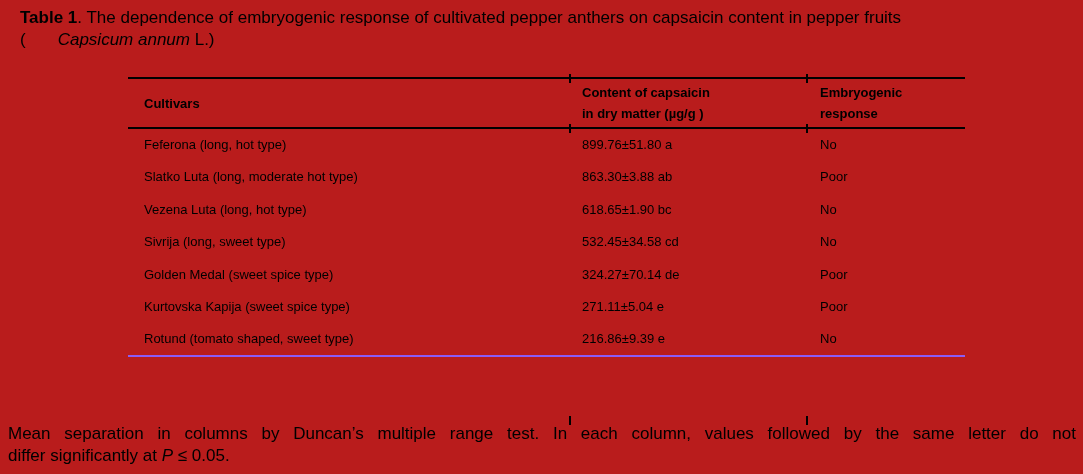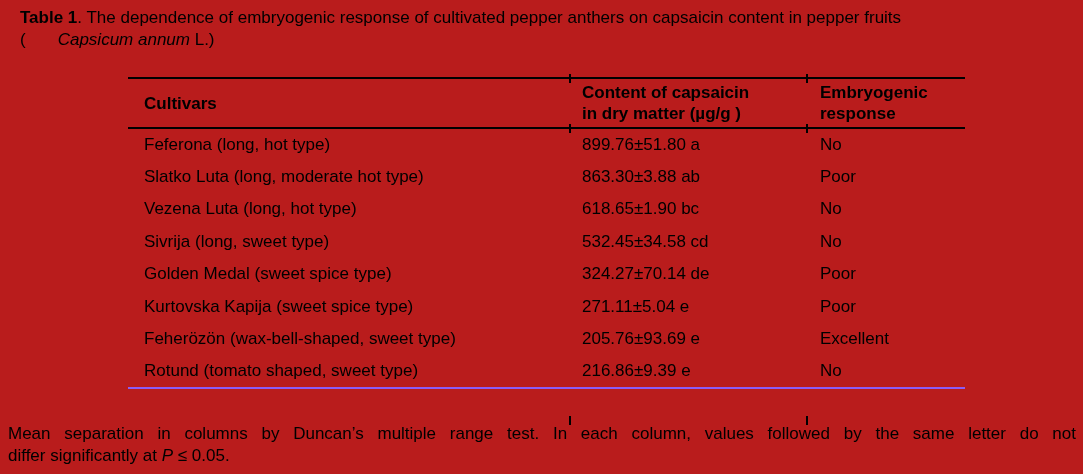--- a/index.html
+++ b/index.html
@@ -32,21 +32,21 @@
   .table-wrap {
     position: absolute;
     top: 77px;
     left: 128px;
     width: 837px;
   }
   table.data {
     width: 100%;
     border-collapse: collapse;
     table-layout: fixed;
-    font-size: 17px;
+    font-size: 13px;
     color: #000;
   }
   col.c1 { width: 441px; }
   col.c2 { width: 237px; }
   col.c3 { width: 159px; }
   thead tr {
     height: 50px;
     border-top: 2px solid #000;
     border-bottom: 2px solid #000;
   }
@@ -153,25 +153,20 @@
           <td class="c1">Golden Medal (sweet spice type)</td>
           <td class="c2">324.27±70.14 de</td>
           <td class="c3">Poor</td>
         </tr>
         <tr>
           <td class="c1">Kurtovska Kapija (sweet spice type)</td>
           <td class="c2">271.11±5.04 e</td>
           <td class="c3">Poor</td>
         </tr>
         <tr>
-          <td class="c1">Feherözön (wax-bell-shaped, sweet type)</td>
-          <td class="c2">205.76±93.69 e</td>
-          <td class="c3">Excellent</td>
-        </tr>
-        <tr>
           <td class="c1">Rotund (tomato shaped, sweet type)</td>
           <td class="c2">216.86±9.39 e</td>
           <td class="c3">No</td>
         </tr>
       </tbody>
     </table>
   </div>
 
   <div class="footnote">
     <div class="fn-line1">Mean separation in columns by Duncan’s multiple range test. In each column, values followed by the same letter do not</div>

